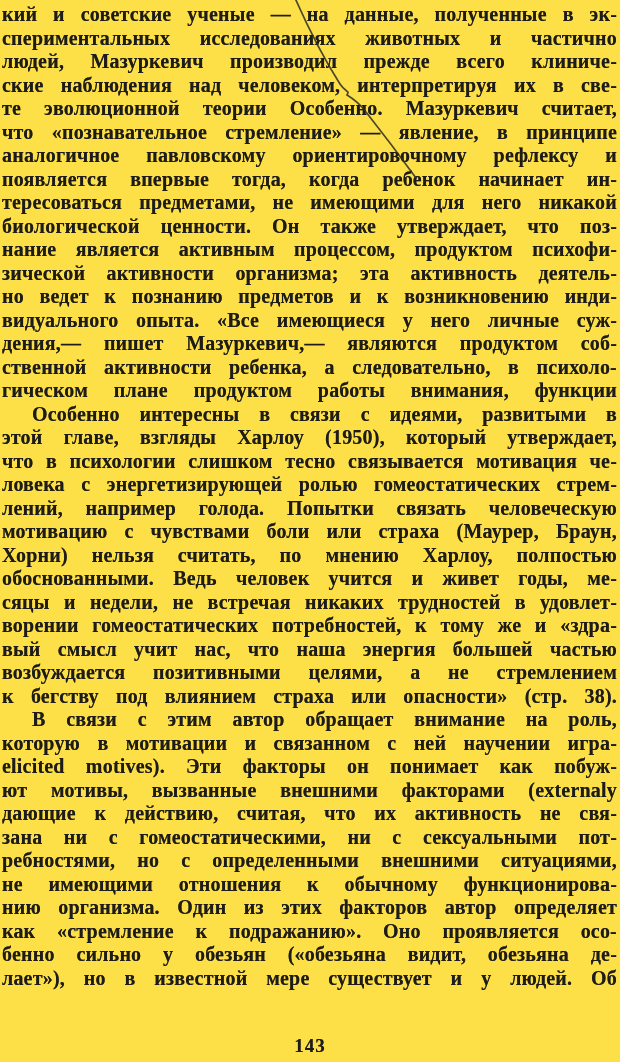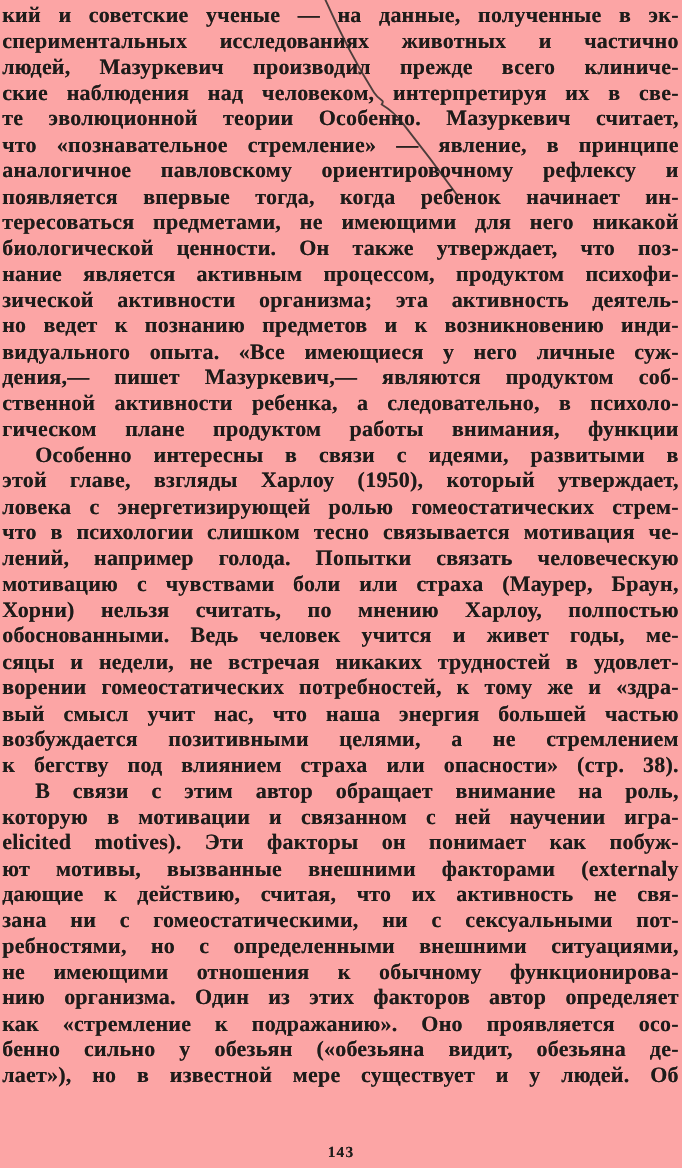--- a/index.html
+++ b/index.html
@@ -5,21 +5,21 @@
   html, body {
     margin: 0;
     padding: 0;
     background: #e8e6e2;
   }
   .page {
     position: relative;
     width: 620px;
     height: 1062px;
     margin: 0 auto;
-    background: #fca5a5;
+    background: #fde047;
     color: #1d1c1a;
     font-family: "Liberation Serif", "DejaVu Serif", serif;
     overflow: hidden;
   }
   .text-block {
     position: absolute;
     top: 3px;
     left: 2px;
     right: 3px;
   }
@@ -38,21 +38,21 @@
   }
   .text-line.indent {
     text-indent: 30px;
   }
   .page-number {
     position: absolute;
     bottom: 5px;
     left: 0;
     width: 100%;
     text-align: center;
-    font-size: 14px;
+    font-size: 19px;
     font-weight: 600;
     letter-spacing: 1px;
     text-shadow: 0 0 0.4px rgba(20,18,15,0.65);
   }
   .pen-stroke {
     position: absolute;
     top: 0;
     left: 0;
     pointer-events: none;
   }
@@ -76,22 +76,22 @@
       <div class="text-line">биологической ценности. Он также утверждает, что поз-</div>
       <div class="text-line">нание является активным процессом, продуктом психофи-</div>
       <div class="text-line">зической активности организма; эта активность деятель-</div>
       <div class="text-line">но ведет к познанию предметов и к возникновению инди-</div>
       <div class="text-line">видуального опыта. «Все имеющиеся у него личные суж-</div>
       <div class="text-line">дения,— пишет Мазуркевич,— являются продуктом соб-</div>
       <div class="text-line">ственной активности ребенка, а следовательно, в психоло-</div>
       <div class="text-line">гическом плане продуктом работы внимания, функции</div>
       <div class="text-line indent">Особенно интересны в связи с идеями, развитыми в</div>
       <div class="text-line">этой главе, взгляды Харлоу (1950), который утверждает,</div>
+      <div class="text-line">что в психологии слишком тесно связывается мотивация че-</div>
       <div class="text-line">ловека с энергетизирующей ролью гомеостатических стрем-</div>
-      <div class="text-line">что в психологии слишком тесно связывается мотивация че-</div>
       <div class="text-line">лений, например голода. Попытки связать человеческую</div>
       <div class="text-line">мотивацию с чувствами боли или страха (Маурер, Браун,</div>
       <div class="text-line">Хорни) нельзя считать, по мнению Харлоу, полпостью</div>
       <div class="text-line">обоснованными. Ведь человек учится и живет годы, ме-</div>
       <div class="text-line">сяцы и недели, не встречая никаких трудностей в удовлет-</div>
       <div class="text-line">ворении гомеостатических потребностей, к тому же и «здра-</div>
       <div class="text-line">вый смысл учит нас, что наша энергия большей частью</div>
       <div class="text-line">возбуждается позитивными целями, а не стремлением</div>
       <div class="text-line">к бегству под влиянием страха или опасности» (стр. 38).</div>
       <div class="text-line indent">В связи с этим автор обращает внимание на роль,</div>

